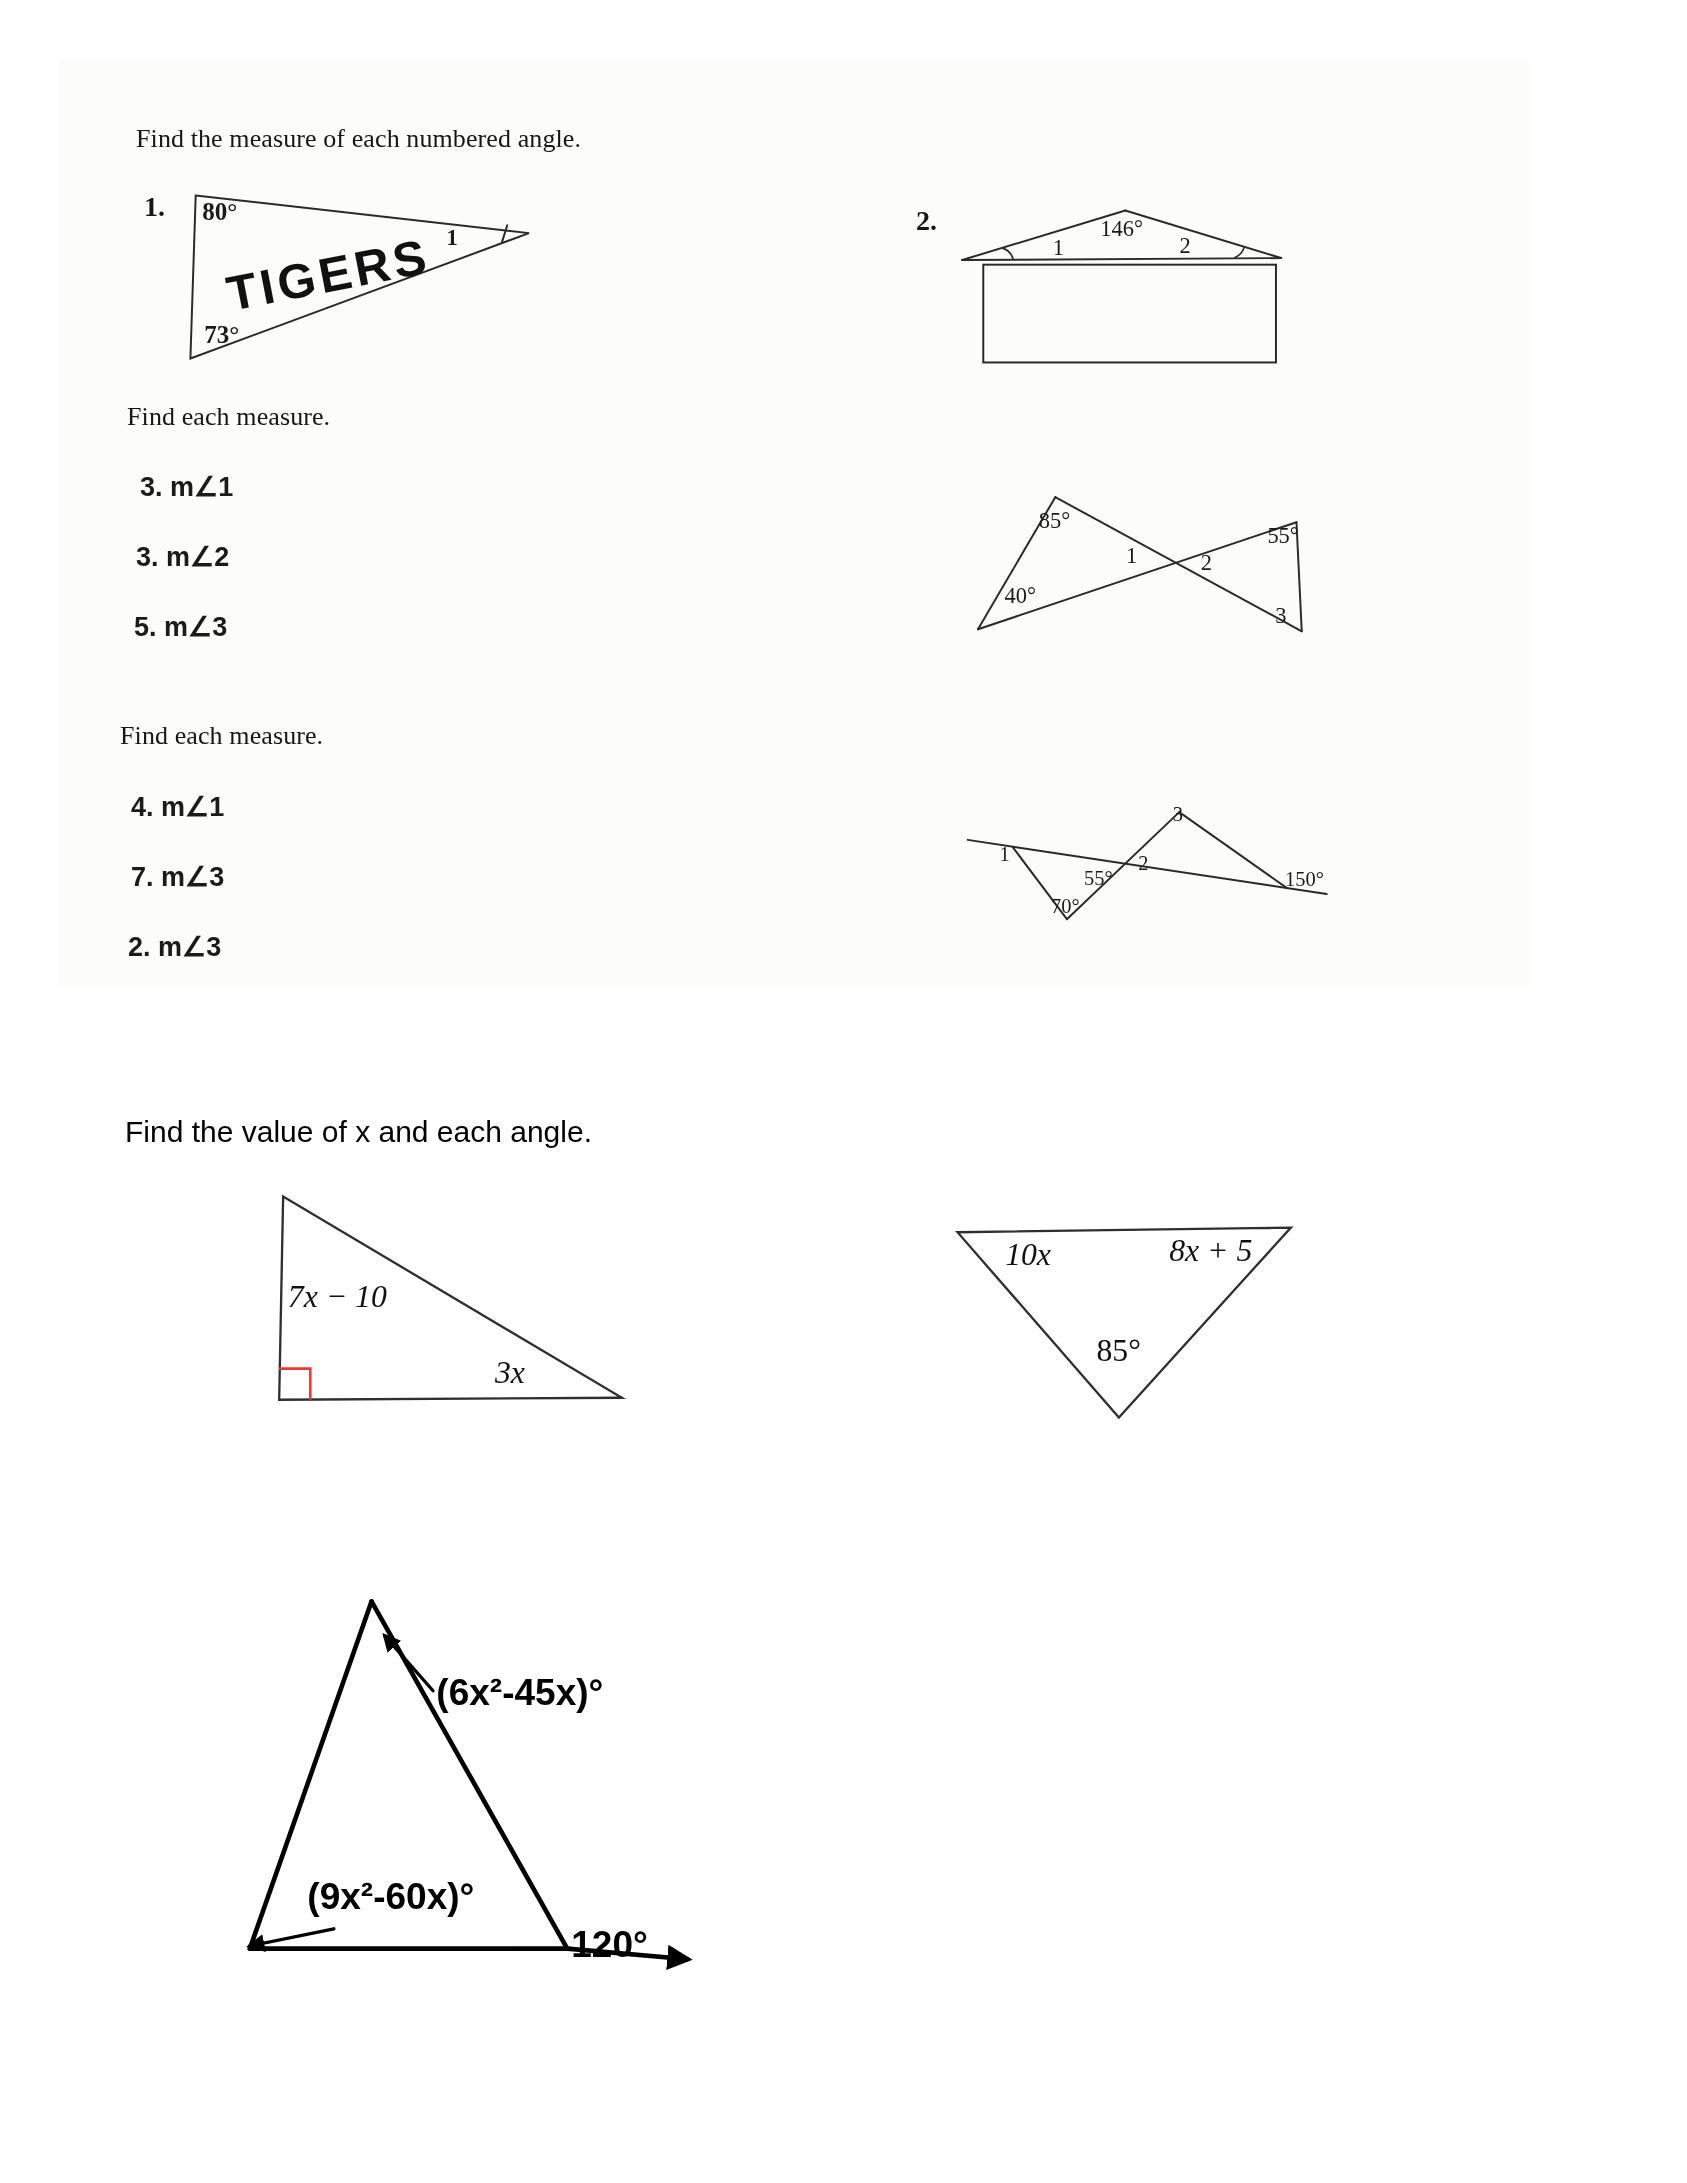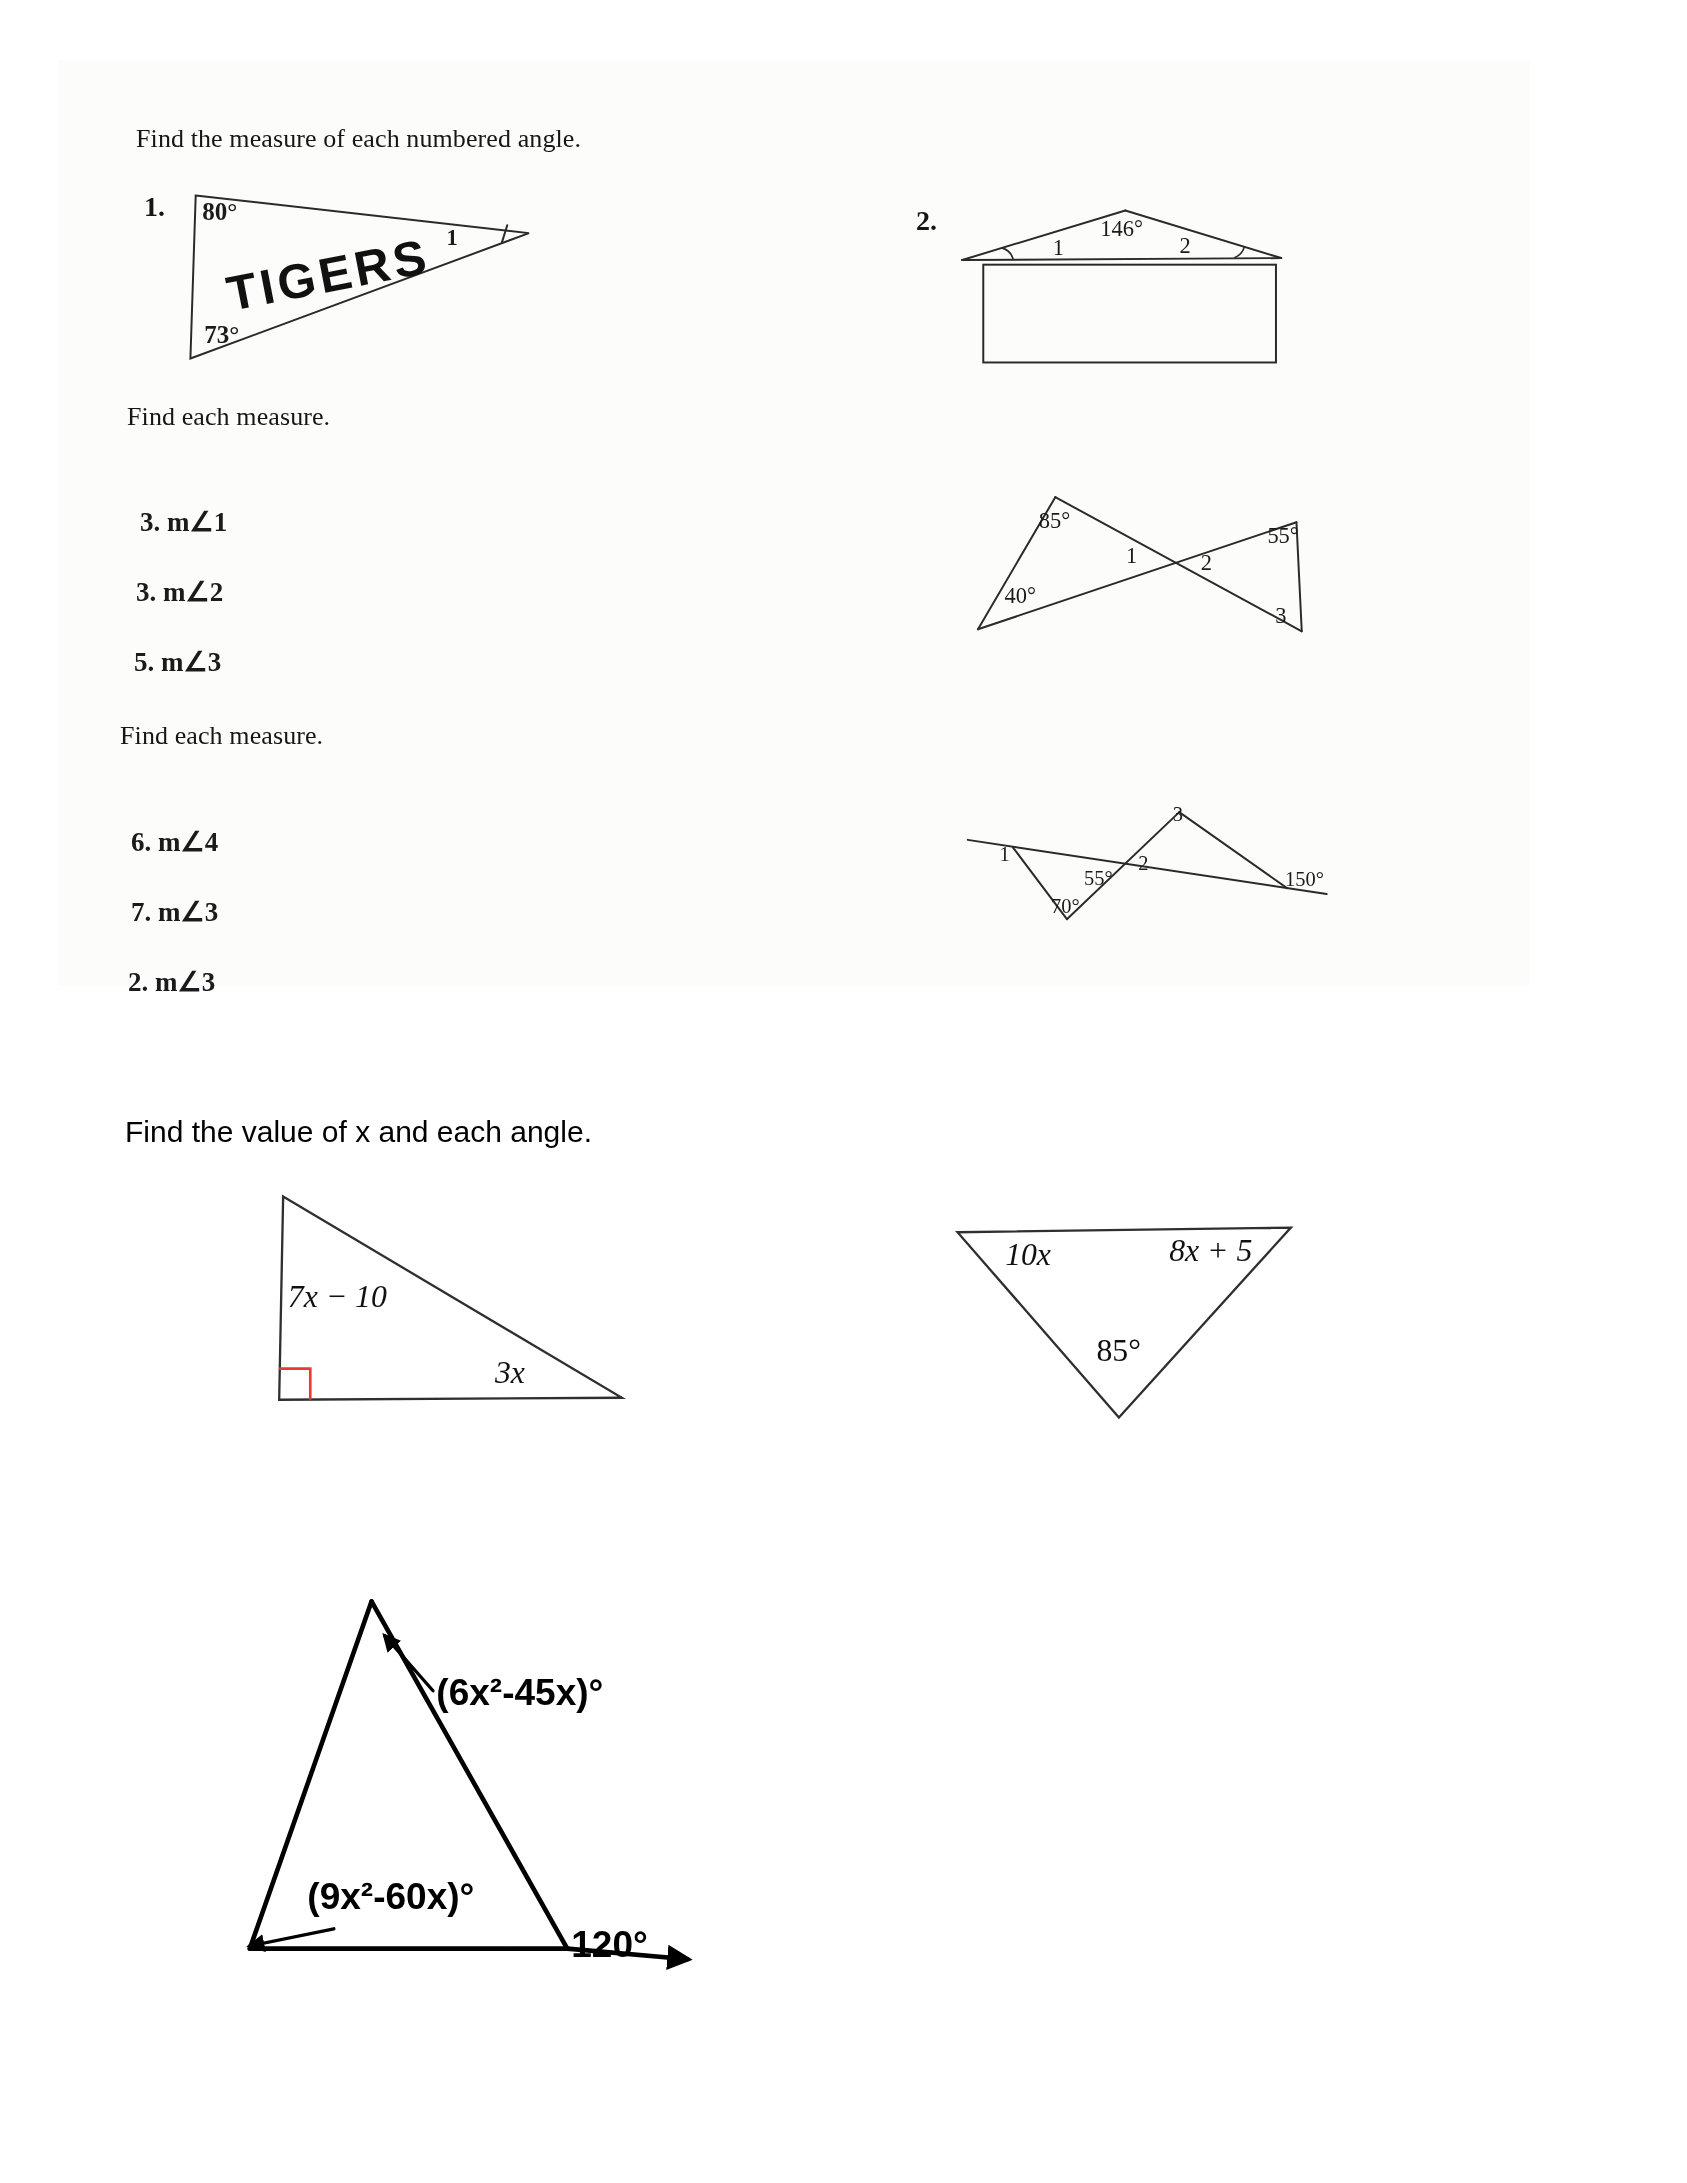--- a/index.html
+++ b/index.html
@@ -12,22 +12,22 @@
   .scan-bg { background:#fcfcfa; }
   .scan-heading {
     font-family:"Liberation Serif", serif; font-weight:normal;
     font-size:26px; color:#161616; letter-spacing:0.1px; white-space:nowrap;
   }
   .prob-num {
     font-family:"Liberation Serif", serif; font-weight:bold;
     font-size:28px; color:#161616;
   }
   .scan-item {
-    font-family:Liberation Serif, serif; font-weight:bold;
-    font-size:27px; color:#1b1b1b; white-space:nowrap;margin-top:35px;
+    font-family:Liberation Sans, sans-serif; font-weight:bold;
+    font-size:27px; color:#1b1b1b; white-space:nowrap;
   }
   .typed-heading {
     font-family:"Liberation Sans", sans-serif; font-weight:400;
     font-size:30px; color:#000000; white-space:nowrap;margin-left:40px;
   }
   svg { overflow:visible; }
   .fig-line { stroke:#2a2a2a; stroke-width:3; fill:none; stroke-linecap:round; }
   .fig-label { font-family:"Liberation Serif", serif; font-size:34px; fill:#1b1b1b; }
   .math-label { font-family:"Liberation Serif", serif; font-style:italic; font-size:48px; fill:#111111; }
   .math-upright { font-family:"Liberation Serif", serif; font-size:48px; fill:#111111; }
@@ -86,21 +86,21 @@
   <text class="fig-label" x="140" y="78">85°</text>
   <text class="fig-label" x="88" y="192">40°</text>
   <text class="fig-label" x="272" y="132">1</text>
   <text class="fig-label" x="385" y="142">2</text>
   <text class="fig-label" x="486" y="102">55°</text>
   <text class="fig-label" x="498" y="222">3</text>
 </svg>
 
 <div class="abs scan-heading" style="left:120px; top:721px;">Find each measure.</div>
 
-<div class="abs scan-item" style="left:131px; top:791px;">6. m∠4</div>
+<div class="abs scan-item" style="left:131px; top:791px;">4. m∠1</div>
 <div class="abs scan-item" style="left:131px; top:861px;">7. m∠3</div>
 <div class="abs scan-item" style="left:128px; top:931px;">2. m∠3</div>
 
 <svg class="abs" style="left:953px; top:787px;" width="397" height="152" viewBox="0 0 600 230">
   <line class="fig-line" x1="22" y1="80" x2="565" y2="162"></line>
   <line class="fig-line" x1="90" y1="91" x2="172" y2="200"></line>
   <line class="fig-line" x1="172" y1="200" x2="342" y2="38"></line>
   <line class="fig-line" x1="342" y1="38" x2="505" y2="153"></line>
   <text class="fig-label" x="70" y="112" style="font-size:31px;">1</text>
   <text class="fig-label" x="198" y="148" style="font-size:31px;">55°</text>

